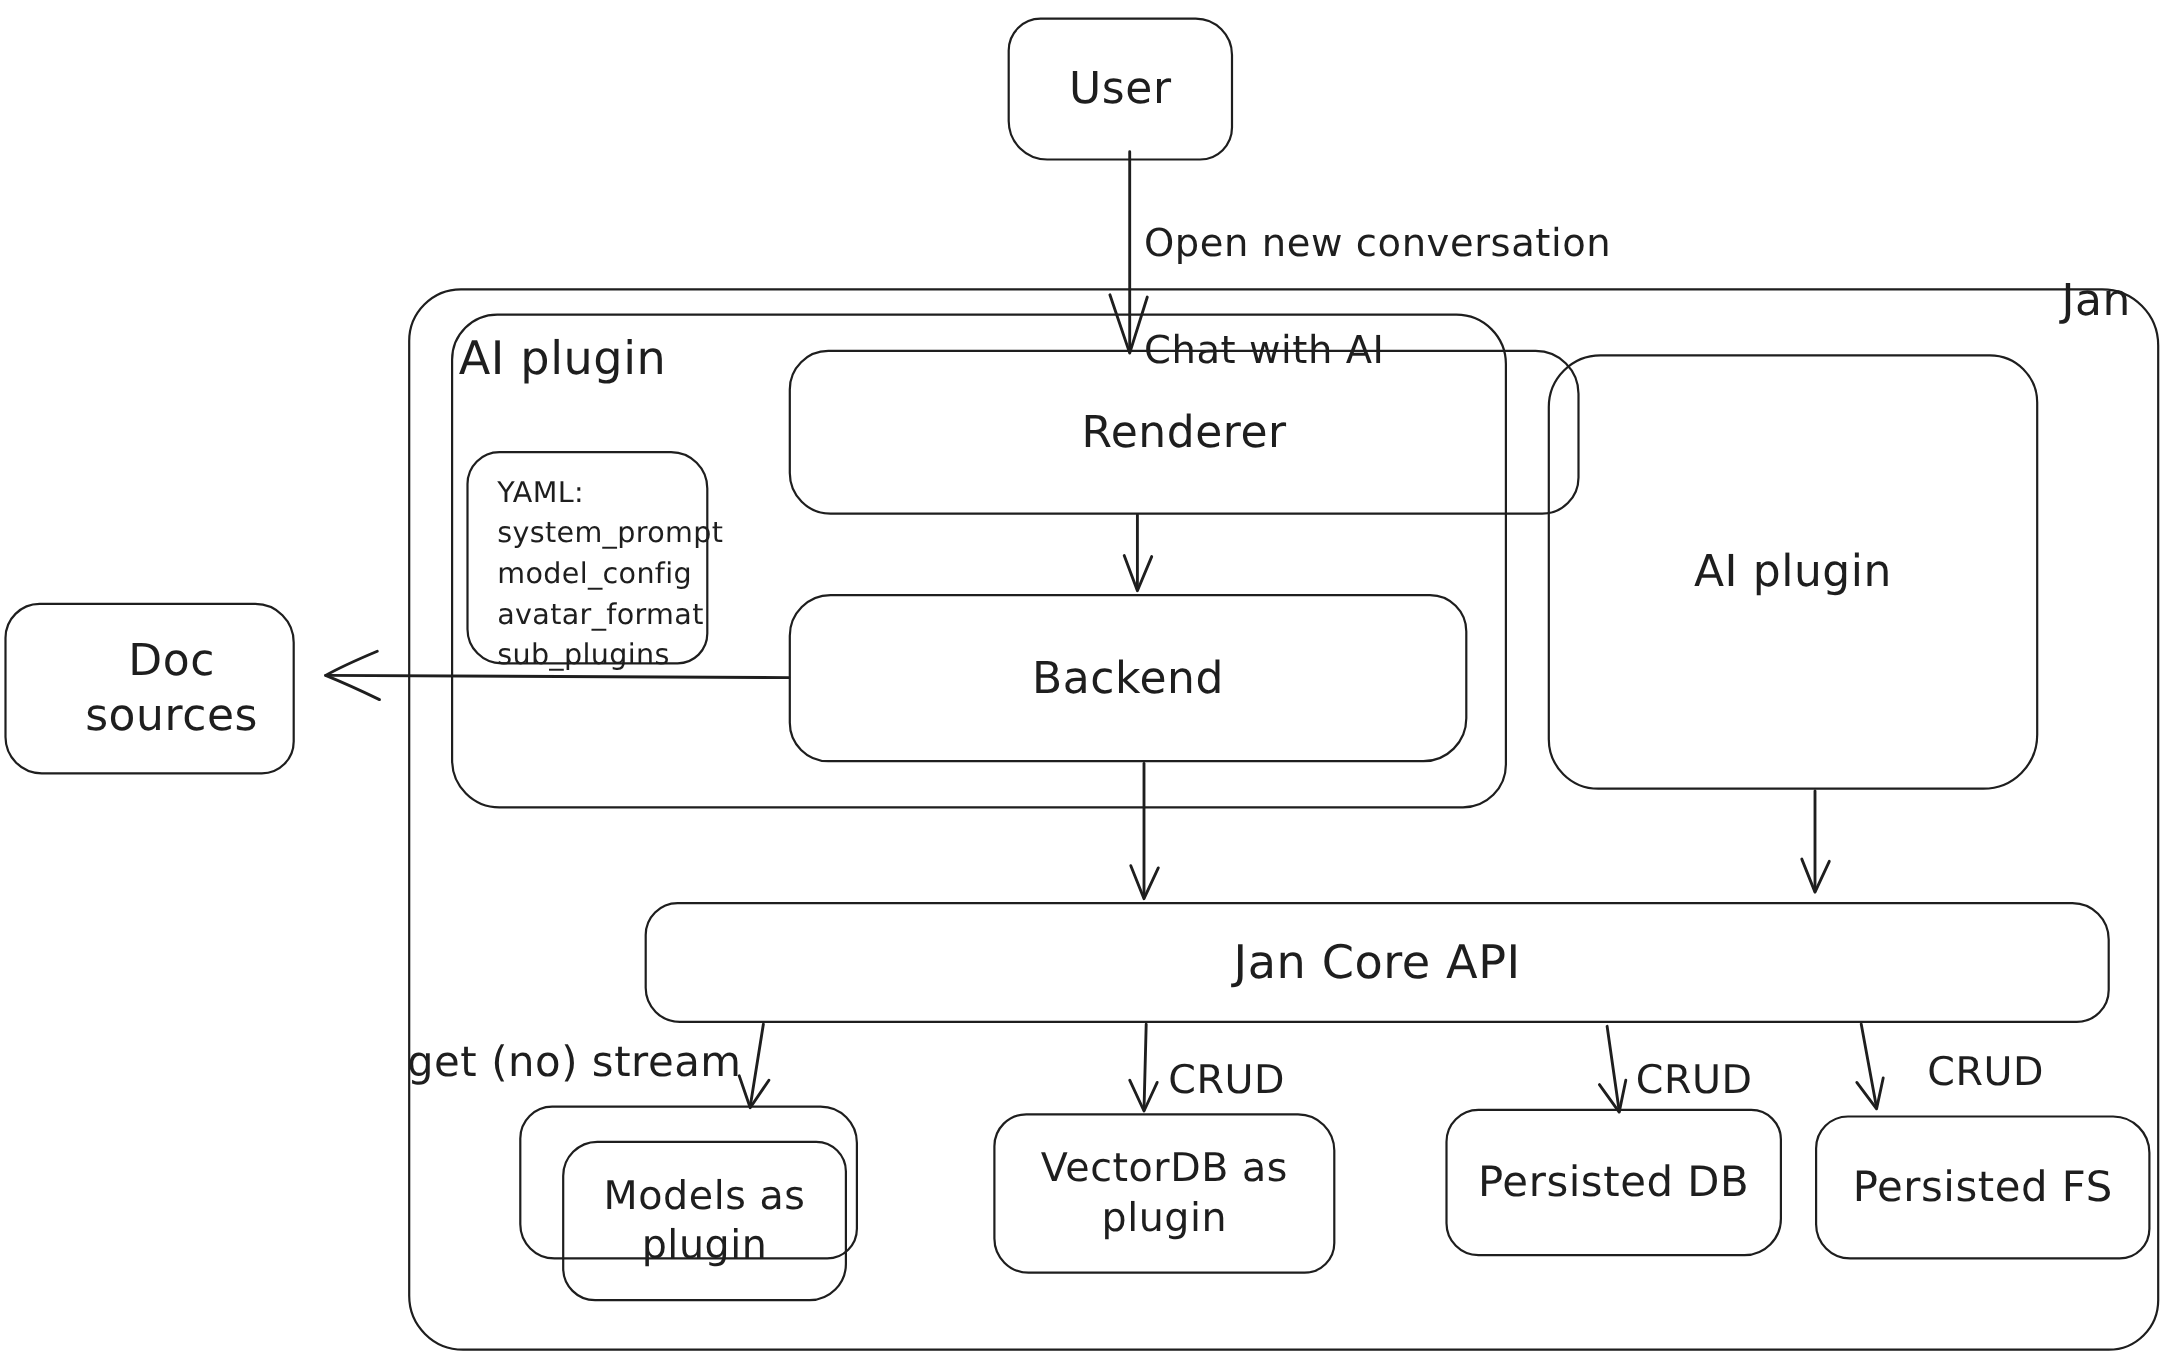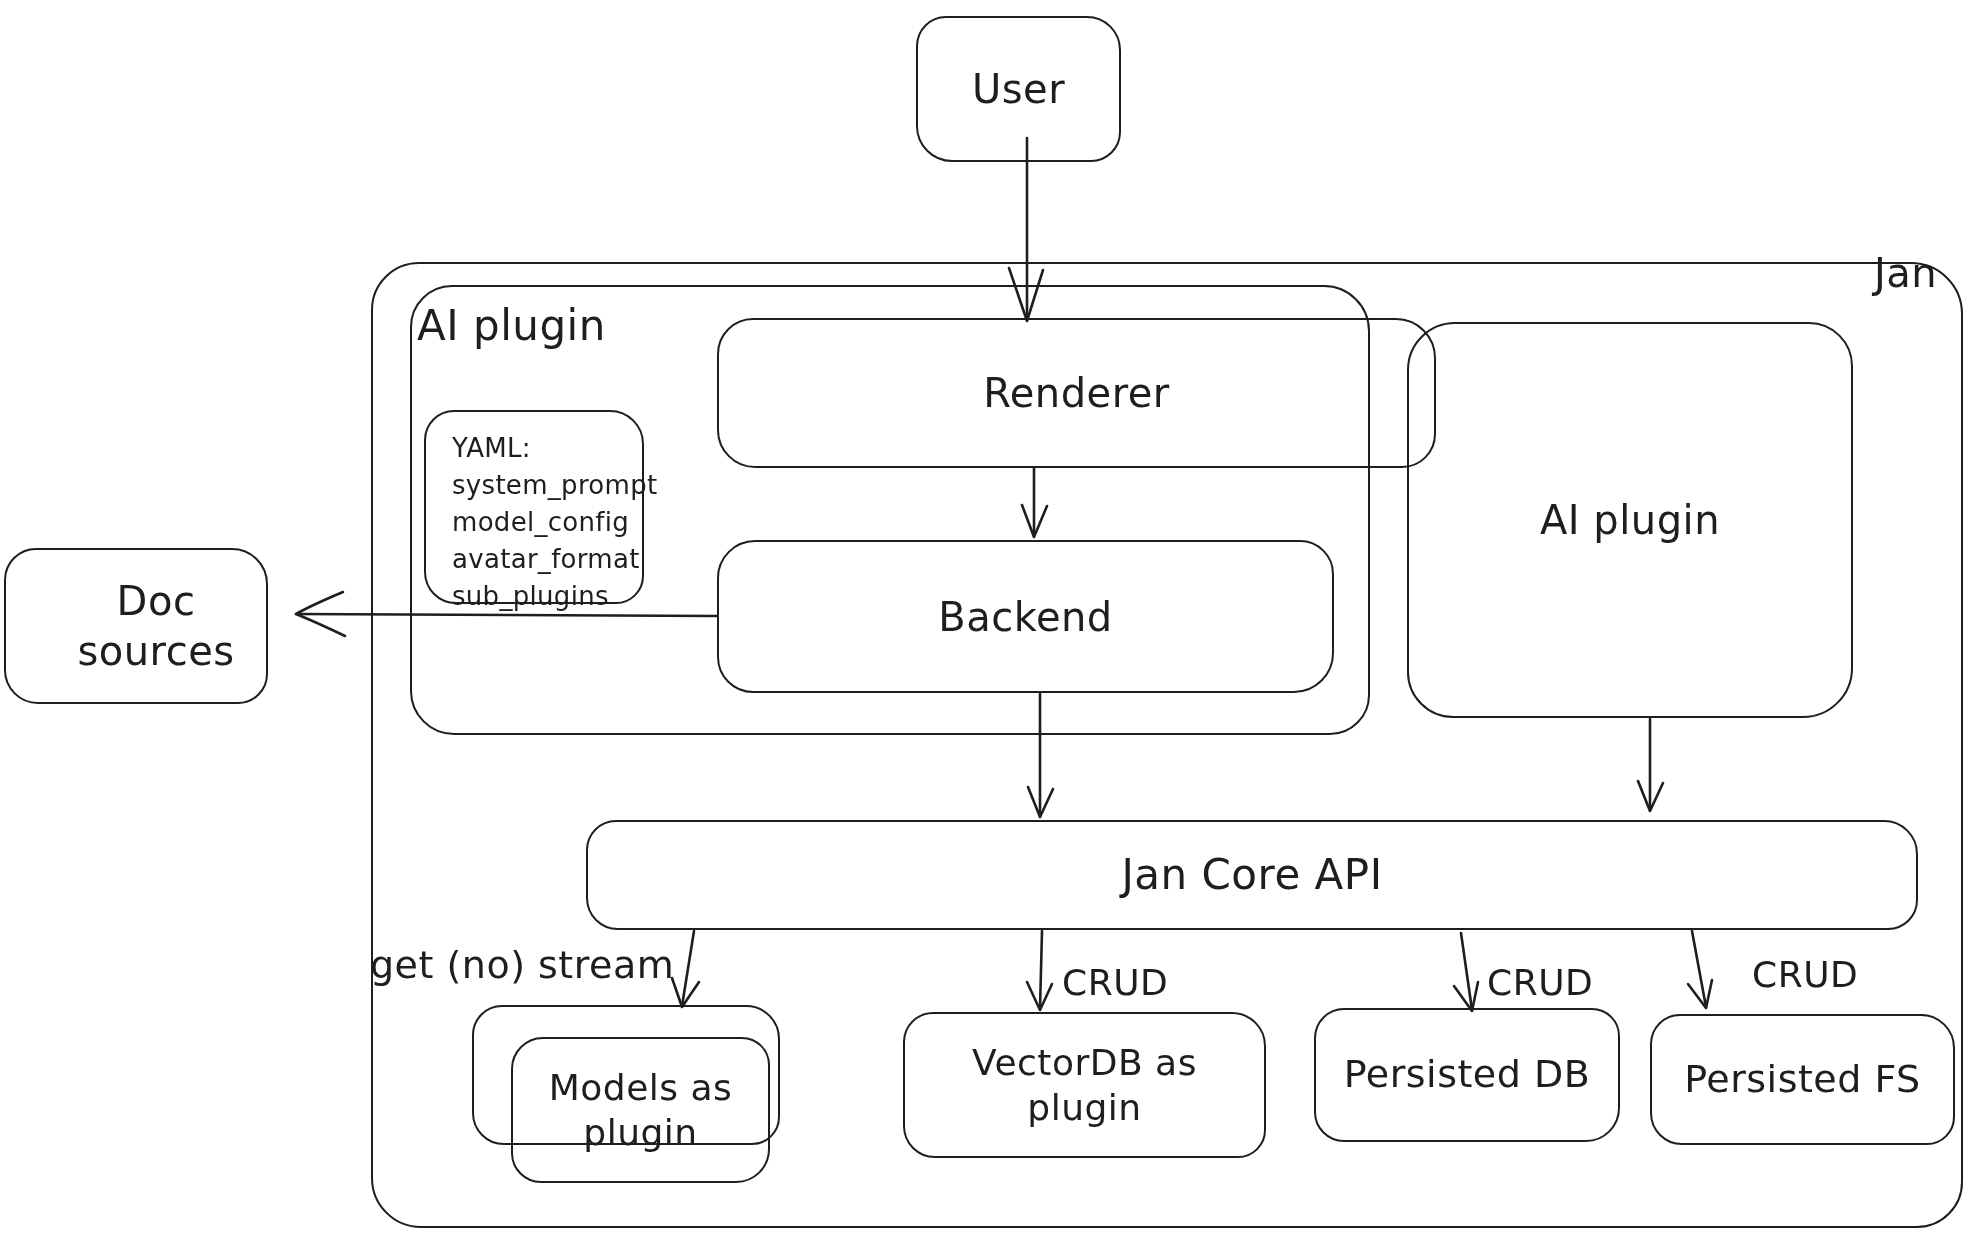--- a/index.html
+++ b/index.html
@@ -33,32 +33,32 @@
   .lbl-40{font-size:40px;}
   .lbl-38{font-size:38px;}
   .lbl-36{font-size:36px;}
   .lbl-42{font-size:42px;}
   .floating{
     position:absolute;
     letter-spacing:0.5px;
     z-index:12;
   }
   
-  .user-box{left:916px;top:16px;width:205px;height:146px;border-radius:30px 34px 30px 36px;}
+  .user-box{left:916px;top:16px;width:205px;height:130px;border-radius:30px 34px 30px 36px;}
   .jan-box{left:371px;top:262px;width:1592px;height:966px;border-radius:48px 52px 46px 50px;}
   .ai-plugin-group{left:410px;top:285px;width:960px;height:450px;border-radius:42px 46px 40px 44px;}
   .renderer-box{left:717px;top:318px;width:719px;height:150px;border-radius:36px 40px 34px 38px;}
   .yaml-box{left:424px;top:410px;width:220px;height:194px;border-radius:30px 34px 28px 32px;align-items:flex-start;justify-content:flex-start;}
   .backend-box{left:717px;top:540px;width:617px;height:153px;border-radius:38px 34px 40px 36px;}
   .ai-plugin-box{left:1407px;top:322px;width:446px;height:396px;border-radius:48px 44px 50px 46px;}
   .doc-sources-box{left:4px;top:548px;width:264px;height:156px;border-radius:32px 36px 30px 34px;padding-left:40px;}
   .jan-core-api-box{left:543px;top:820px;width:1332px;height:110px;border-radius:30px 34px 30px 32px;margin-left:43px;}
   .models-outer{left:472px;top:1005px;width:308px;height:140px;border-radius:30px 34px 28px 32px;}
   .models-inner{left:511px;top:1037px;width:259px;height:146px;border-radius:32px 28px 34px 30px;}
-  .vectordb-box{left:903px;top:1012px;width:363px;height:146px;border-radius:30px 34px 28px 32px;}
+  .vectordb-box{left:903px;top:1012px;width:311px;height:146px;border-radius:30px 34px 28px 32px;}
   .persisted-db-box{left:1314px;top:1008px;width:306px;height:134px;border-radius:30px 28px 34px 30px;}
   .persisted-fs-box{left:1650px;top:1014px;width:305px;height:131px;border-radius:30px 34px 28px 32px;}
 
   .yaml-content{
     padding:18px 0 0 26px;
     font-size:26px;
     line-height:1.42;
     text-align:left;
     letter-spacing:0.3px;
   }
@@ -137,20 +137,24 @@
   </div>
 
   <div class="box persisted-db-box">
     <span class="label lbl-38">Persisted DB</span>
   </div>
 
   <div class="box persisted-fs-box">
     <span class="label lbl-38">Persisted FS</span>
   </div>
 
+  <div class="floating label user-flow-label">
+    <div>Open new conversation</div>
+    <div>Chat with AI</div>
+  </div>
   <div class="floating label get-no-stream-label">get (no) stream</div>
   <div class="floating label crud-vectordb-label">CRUD</div>
   <div class="floating label crud-db-label">CRUD</div>
   <div class="floating label crud-fs-label">CRUD</div>
 
   <svg class="arrows" width="1981" height="1246" viewBox="0 0 1981 1246">
 
     <g>
       <path d="M 1027 138 L 1027 320"></path>
       <path d="M 1009 268 L 1027 321 L 1043 270"></path>

